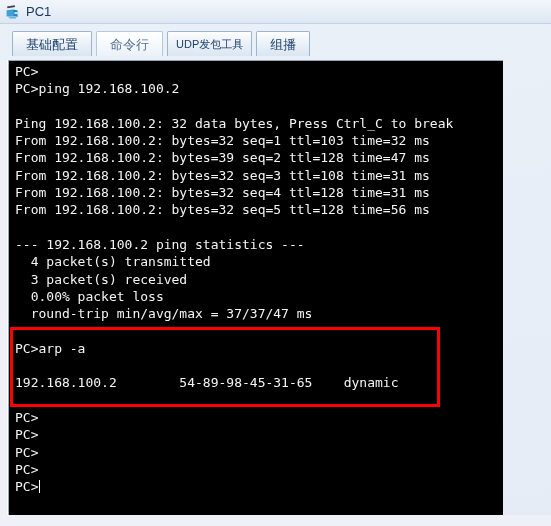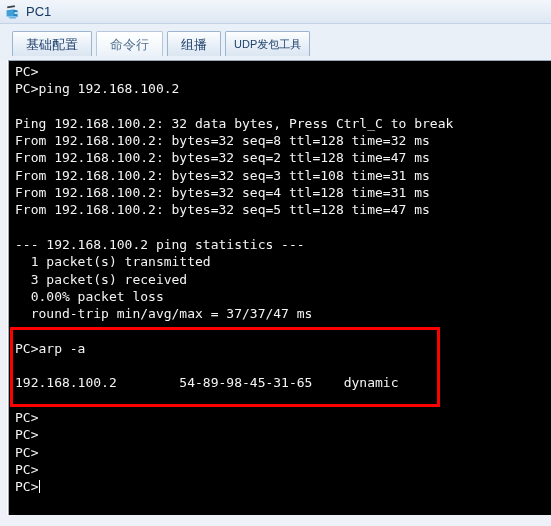--- a/index.html
+++ b/index.html
@@ -84,21 +84,21 @@
   .tab.small {
     font-size: 11px;
     padding: 0 8px;
   }
 
   
   .term-frame {
     position: absolute;
     left: 8px;
     top: 60px;
-    width: 543px;
+    width: 495px;
     height: 455px;
     background: #000000;
     border-top: 1px solid #9aa8b8;
     border-left: 1px solid #9aa8b8;
     box-sizing: border-box;
     overflow: hidden;
   }
   .term-inner {
     position: relative;
     padding: 2px 0 0 6px;
@@ -170,40 +170,40 @@
         <rect x="5.6" y="14.3" width="6.2" height="1.2" fill="#55a6d8"></rect>
         <path d="M10.4 9.0 L14.6 9.0 L14.6 11.2 L10.4 11.2 Z" fill="#bde0f3"></path>
       </svg>
     </span>
     <span class="title-text">PC1</span>
   </div>
 
   <div class="tabstrip">
     <div class="tab">基础配置</div>
     <div class="tab selected">命令行</div>
+    <div class="tab small">UDP发包工具</div>
     <div class="tab">组播</div>
-    <div class="tab small">UDP发包工具</div>
   </div>
 
   <div class="left-strip"></div>
 
   <div class="term-frame">
     <div class="term-inner">
       <div class="line">PC&gt;</div>
       <div class="line">PC&gt;ping 192.168.100.2</div>
       <div class="line blank"></div>
       <div class="line">Ping 192.168.100.2: 32 data bytes, Press Ctrl_C to break</div>
-      <div class="line">From 192.168.100.2: bytes=32 seq=8 ttl=128 time=32 ms</div>
-      <div class="line">From 192.168.100.2: bytes=32 seq=2 ttl=128 time=47 ms</div>
+      <div class="line">From 192.168.100.2: bytes=32 seq=1 ttl=103 time=32 ms</div>
+      <div class="line">From 192.168.100.2: bytes=39 seq=2 ttl=128 time=47 ms</div>
       <div class="line">From 192.168.100.2: bytes=32 seq=3 ttl=108 time=31 ms</div>
       <div class="line">From 192.168.100.2: bytes=32 seq=4 ttl=128 time=31 ms</div>
-      <div class="line">From 192.168.100.2: bytes=32 seq=5 ttl=128 time=47 ms</div>
+      <div class="line">From 192.168.100.2: bytes=32 seq=5 ttl=128 time=56 ms</div>
       <div class="line blank"></div>
       <div class="line">--- 192.168.100.2 ping statistics ---</div>
-      <div class="line">  1 packet(s) transmitted</div>
+      <div class="line">  4 packet(s) transmitted</div>
       <div class="line">  3 packet(s) received</div>
       <div class="line">  0.00% packet loss</div>
       <div class="line">  round-trip min/avg/max = 37/37/47 ms</div>
       <div class="line blank"></div>
       <div class="line">PC&gt;arp -a</div>
       <div class="line blank"></div>
       <div class="line">192.168.100.2        54-89-98-45-31-65    dynamic</div>
       <div class="line blank"></div>
       <div class="line">PC&gt;</div>
       <div class="line">PC&gt;</div>

